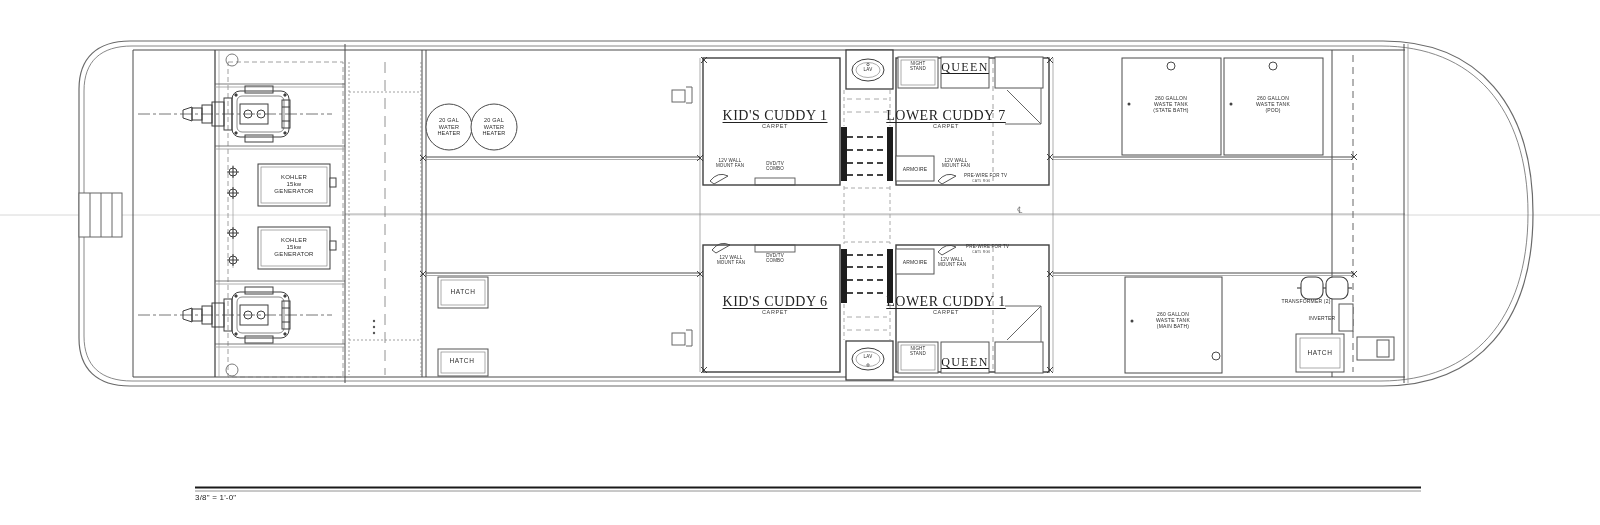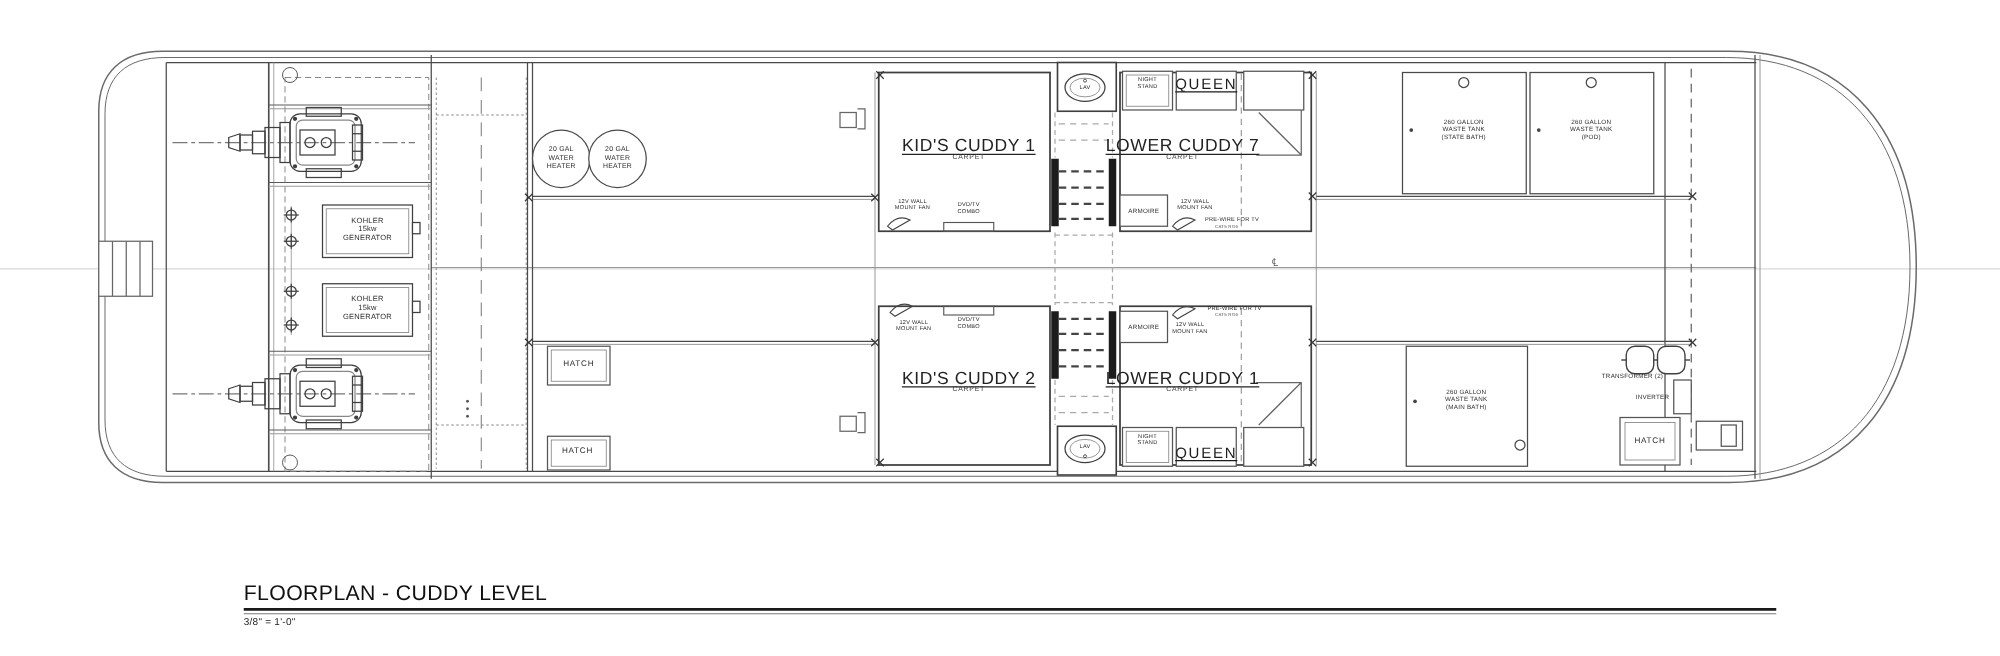--- a/index.html
+++ b/index.html
@@ -2,21 +2,21 @@
 <html><head>
 <meta charset="utf-8">
 <style>
   html,body{margin:0;padding:0;background:#fff;}
   #canvas{position:relative;width:1600px;height:525px;background:#fff;overflow:hidden;
           font-family:"Liberation Sans",sans-serif;}
   #plan-svg{position:absolute;left:0;top:0;}
   .lbl{position:absolute;color:#2b2b2b;white-space:pre-line;text-align:center;
        transform:translateX(-50%);line-height:1.2;letter-spacing:0.2px;}
   .lbl.la{transform:none;text-align:left;}
-  .u{text-decoration:underline;text-underline-offset:2px;text-decoration-thickness:1px;}
+  .u{text-decoration:underline;text-underline-offset:2px;text-decoration-thickness:1px;font-family:Liberation Serif, serif;}
   .room{font-size:14px;letter-spacing:0.5px;color:#222;}
   .floor{font-size:5.5px;letter-spacing:0.6px;color:#3a3a3a;}
   .queen{font-size:12px;letter-spacing:1.4px;color:#1d1d1d;}
   .s65{font-size:6.5px;letter-spacing:0.6px;}
   .s6{font-size:6px;}
   .s55{font-size:5.5px;}
   .s5{font-size:5px;}
   .s45{font-size:4.5px;}
   .s35{font-size:3.5px;color:#555;}
   .title{font-size:17px;color:#111;letter-spacing:0.3px;}
@@ -321,21 +321,21 @@
   <g>
     <line x1="195" y1="487.5" x2="1421" y2="487.5" stroke="#1a1a1a" stroke-width="2.2"></line>
     <line x1="195" y1="491" x2="1421" y2="491" stroke="#777" stroke-width="0.8"></line>
   </g>
 </svg>
 
 <div class="lbl room u" style="left:775px;top:108px">KID'S CUDDY 1</div>
 <div class="lbl floor" style="left:775px;top:123px">CARPET</div>
 <div class="lbl room u" style="left:946px;top:108px">LOWER CUDDY 7</div>
 <div class="lbl floor" style="left:946px;top:123px">CARPET</div>
-<div class="lbl room u" style="left:775px;top:294px">KID'S CUDDY 2</div>
+<div class="lbl room u" style="left:775px;top:294px">KID'S CUDDY 6</div>
 <div class="lbl floor" style="left:775px;top:309px">CARPET</div>
 <div class="lbl room u" style="left:946px;top:294px">LOWER CUDDY 1</div>
 <div class="lbl floor" style="left:946px;top:309px">CARPET</div>
 
 <div class="lbl queen u" style="left:965px;top:60px">QUEEN</div>
 <div class="lbl queen u" style="left:965px;top:355px">QUEEN</div>
 
 <div class="lbl s45" style="left:918px;top:61px">NIGHT
 STAND</div>
 <div class="lbl s45" style="left:918px;top:346px">NIGHT
@@ -392,16 +392,15 @@
 <div class="lbl s45" style="left:775px;top:253px">DVD/TV
 COMBO</div>
 
 <div class="lbl la s45" style="left:964px;top:173px">PRE-WIRE FOR TV</div>
 <div class="lbl la s35" style="left:972px;top:179px">CAT5 RG6</div>
 <div class="lbl la s45" style="left:966px;top:244px">PRE-WIRE FOR TV</div>
 <div class="lbl la s35" style="left:972px;top:250px">CAT5 RG6</div>
 
 <div class="lbl cl" style="left:1020px;top:205px">℄</div>
 
-<div class="lbl la title" style="left:195px;top:465px">FLOORPLAN - CUDDY LEVEL</div>
 <div class="lbl la scale" style="left:195px;top:493px">3/8" = 1'-0"</div>
 
 </div>
 
 </body></html>

